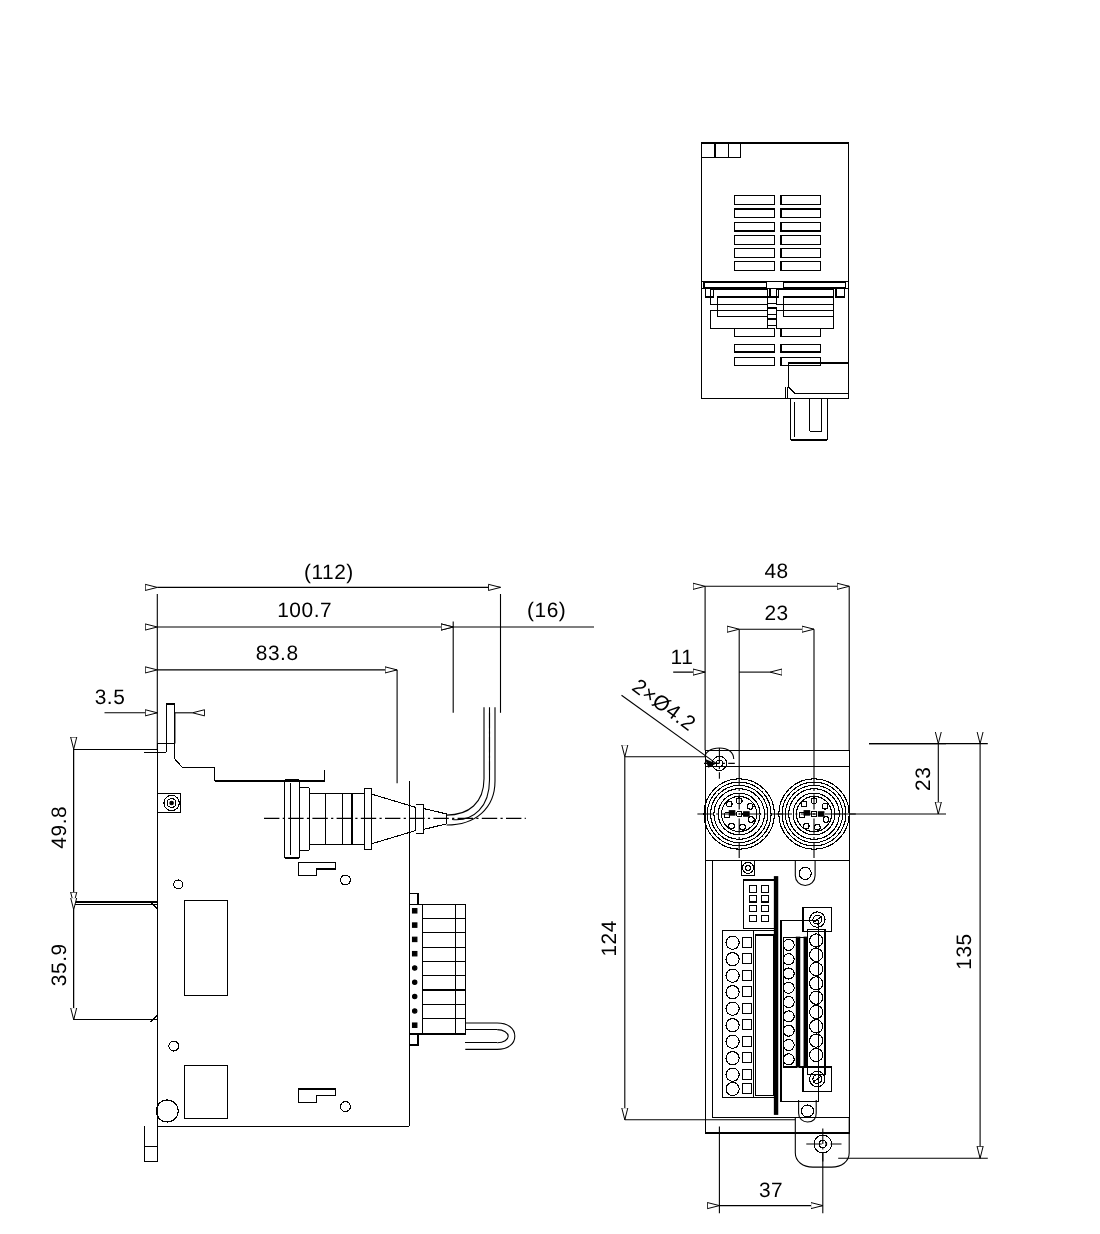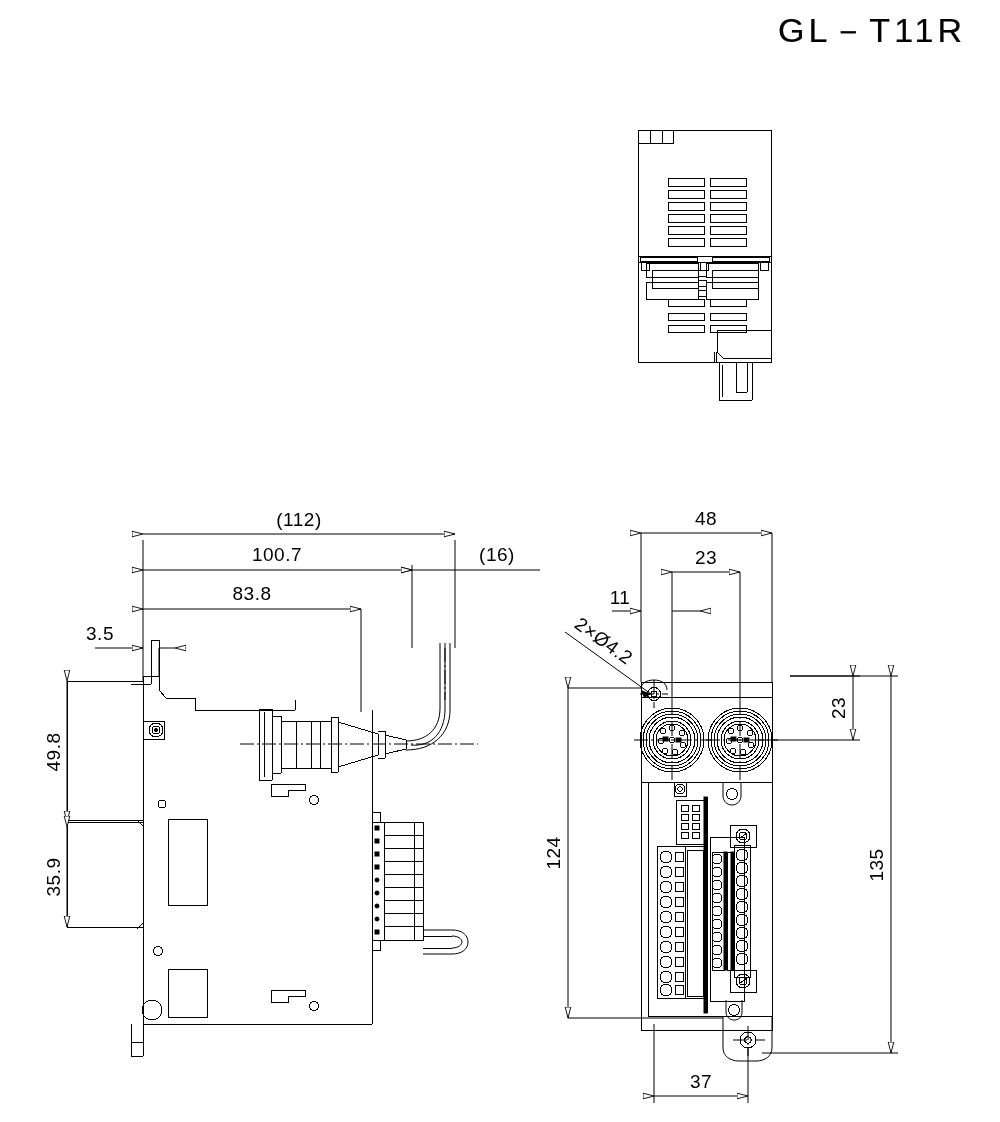--- a/index.html
+++ b/index.html
@@ -52,21 +52,20 @@
     fill: #000000;
     letter-spacing: 0.5px;
   }
   .solidfill { fill: #000000; stroke: #000000; stroke-width: 1; }
 </style>
 </head>
 <body>
 
 <div id="sheet">
 
-  <div id="title-block">GL－T11R</div>
 
   <svg class="drawing" viewBox="0 0 1000 1122">
 
     <defs>
       <marker id="ar-r" markerWidth="12" markerHeight="8" refX="11" refY="4" orient="auto" markerUnits="userSpaceOnUse">
         <path d="M0,1.2 L11,4 L0,6.8 Z" fill="#ffffff" stroke="#000000" stroke-width="0.9"></path>
       </marker>
       <marker id="ar-l" markerWidth="12" markerHeight="8" refX="11" refY="4" orient="auto" markerUnits="userSpaceOnUse">
         <path d="M0,1.2 L11,4 L0,6.8 Z" fill="#ffffff" stroke="#000000" stroke-width="0.9"></path>
       </marker>

